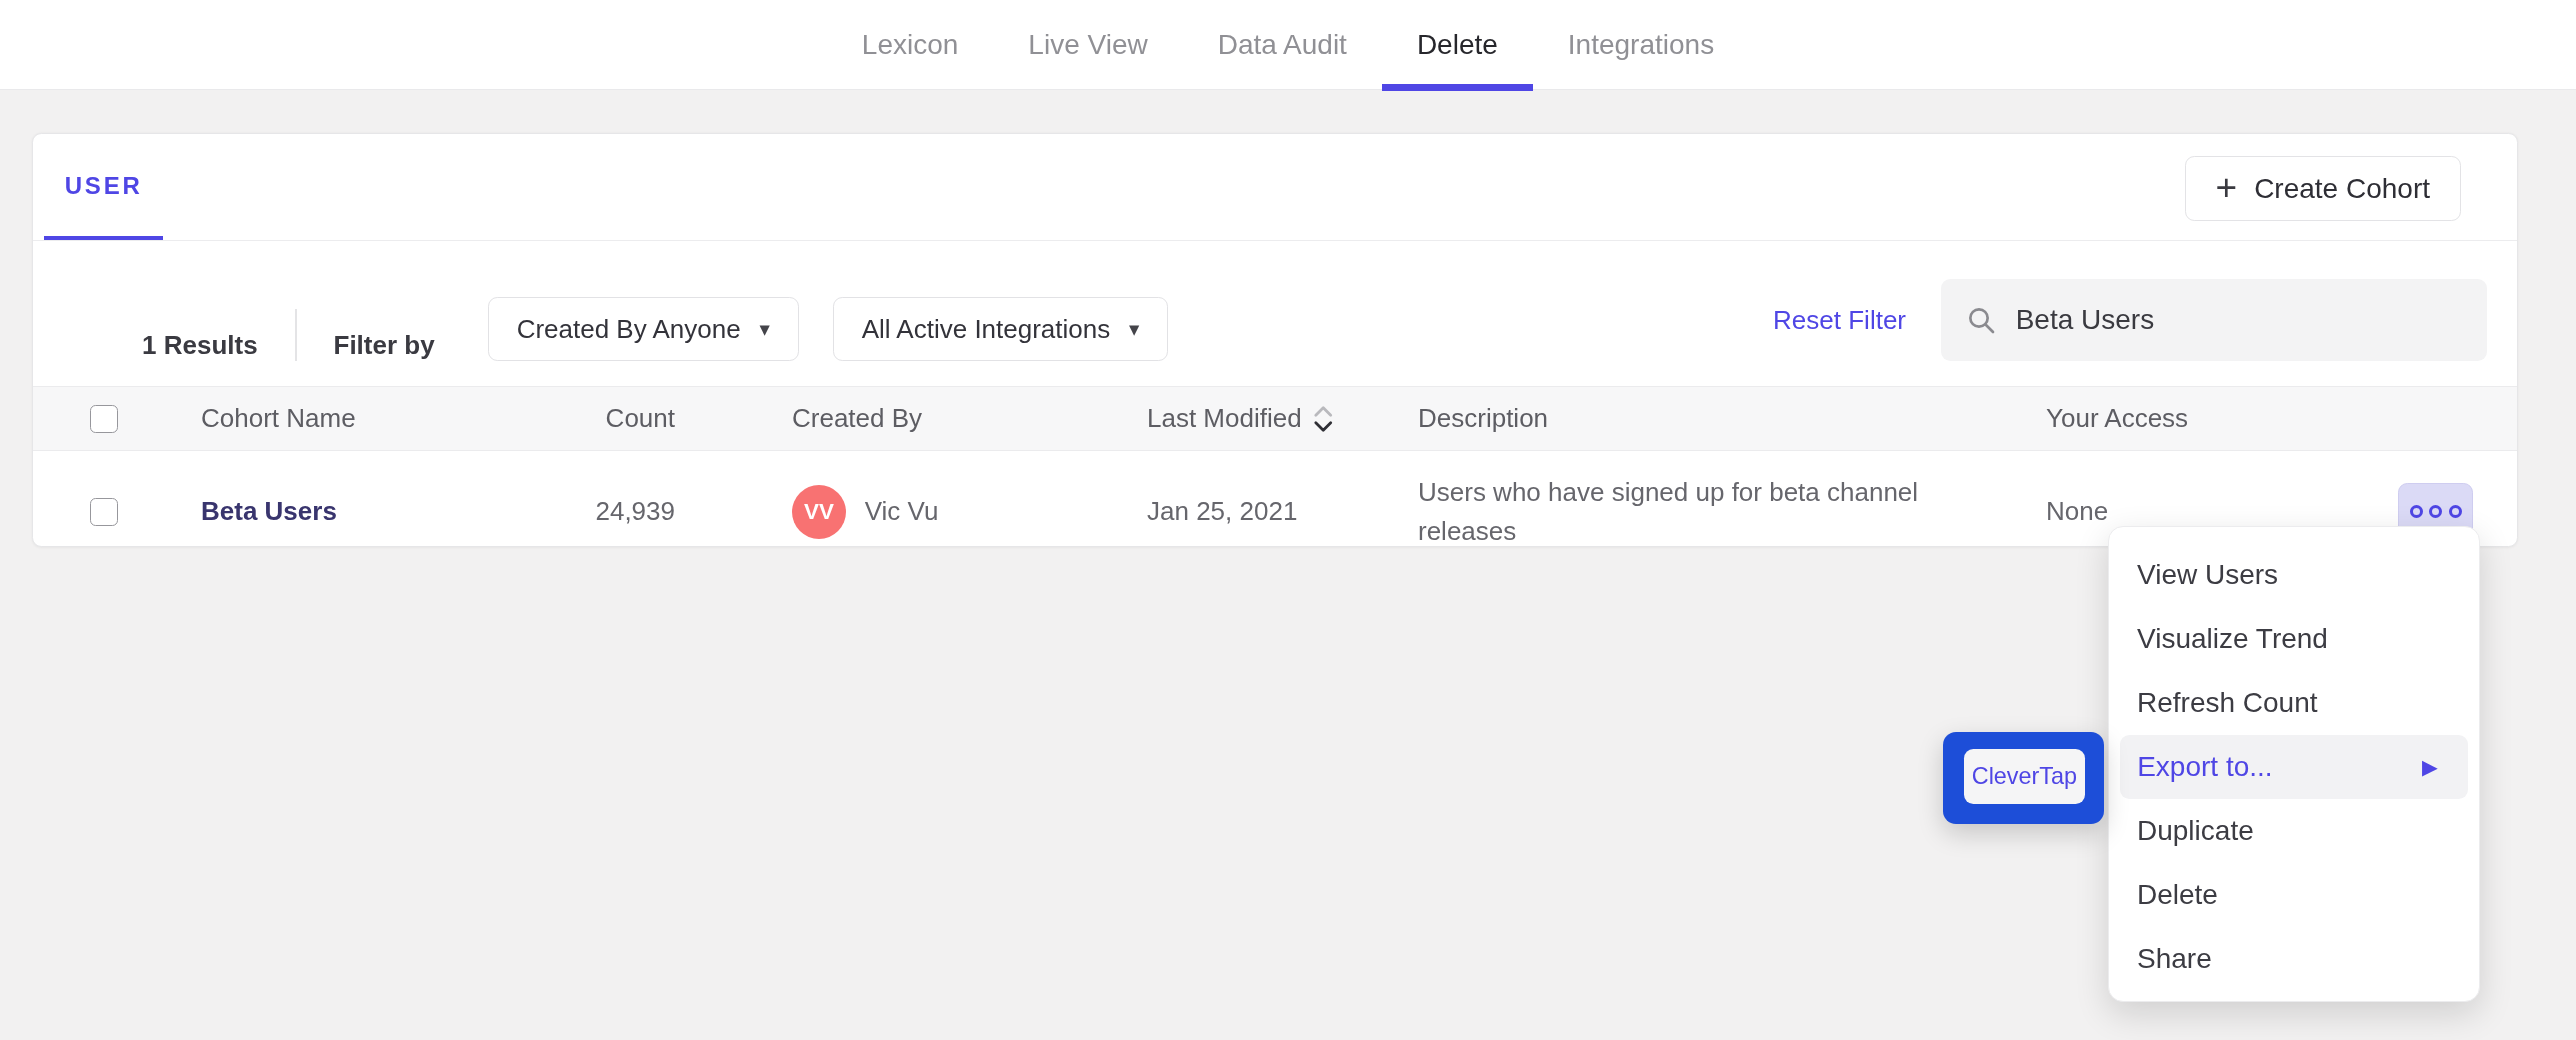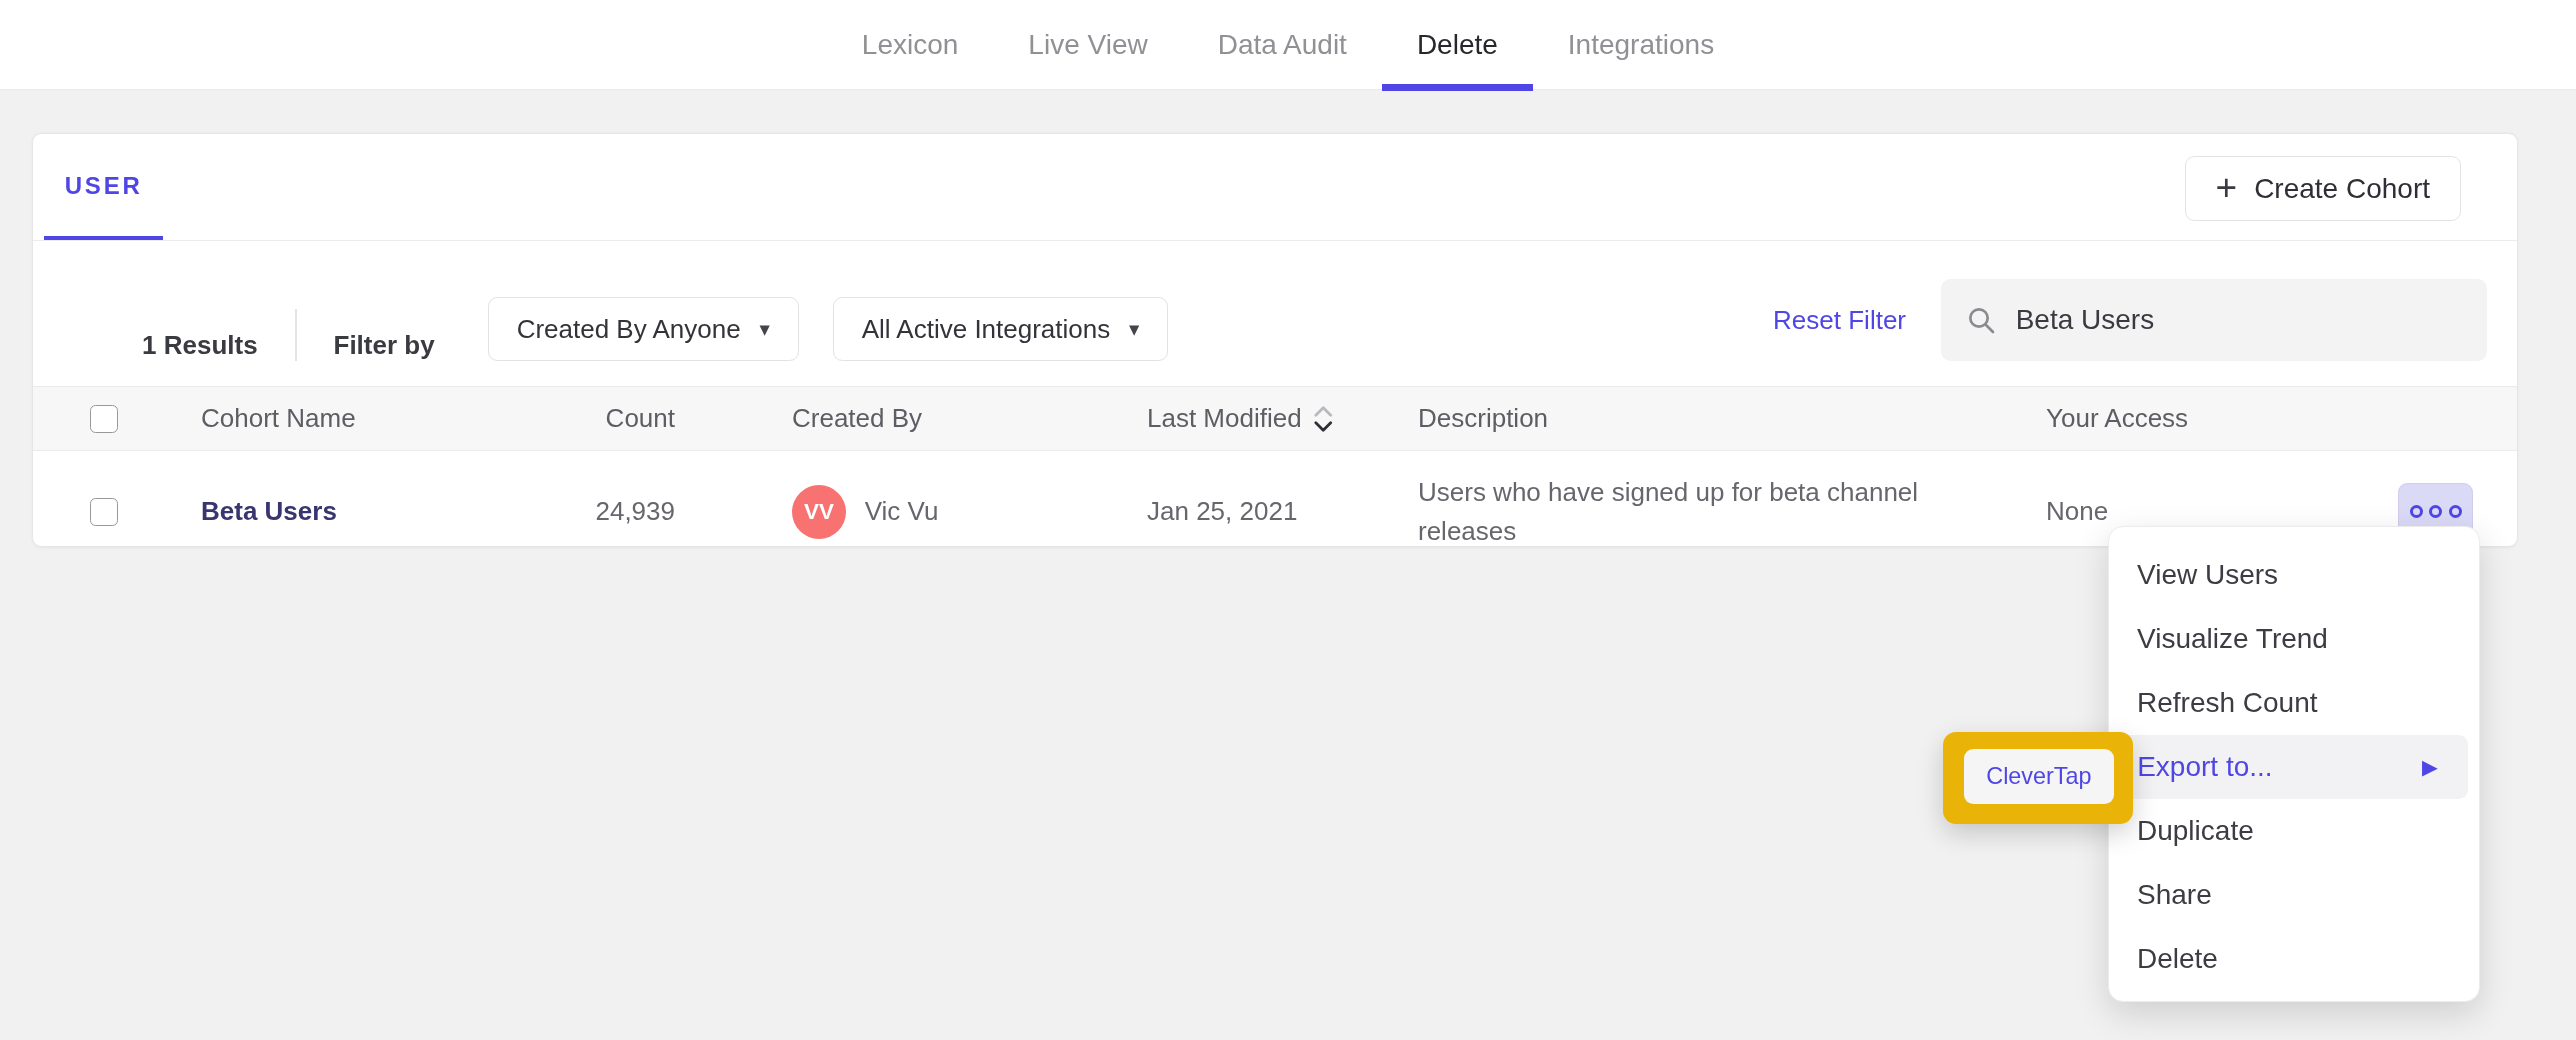--- a/index.html
+++ b/index.html
@@ -118,22 +118,22 @@
     font-size:28px; color:#3c3c43; cursor:pointer;
   }
   .menu-item.highlight {
     margin:0 11.2px; padding:0 17px; background:#f2f2f4; border-radius:9.3px;
     color:#4f46e5;
   }
   .submenu-arrow { margin-left:auto; font-size:20.5px; color:#4f46e5; padding-right:13px; }
 
   
   .submenu {
-    position:absolute; left:1943px; top:732px; width:190px; height:92px;
-    background:#eab308; border-radius:13px; box-shadow:0 9.3px 26px rgba(0,0,0,0.18);
+    position:absolute; left:1943px; top:732px; width:161px; height:92px;
+    background:#1d4ed8; border-radius:13px; box-shadow:0 9.3px 26px rgba(0,0,0,0.18);
     padding:17px 18.7px 20.5px 20.5px; z-index:21;
   }
   .submenu-item {
     width:100%; height:100%; background:#f5f5f6; border-radius:9.3px;
     display:flex; align-items:center; justify-content:center;
     font-size:23.4px; color:#4f46e5; cursor:pointer;
   }
 </style>
 </head>
 <body>
@@ -232,20 +232,20 @@
 
 <div class="context-menu">
   <div class="menu-item">View Users</div>
   <div class="menu-item">Visualize Trend</div>
   <div class="menu-item">Refresh Count</div>
   <div class="menu-item highlight">
     <span>Export to...</span>
     <span class="submenu-arrow">▶</span>
   </div>
   <div class="menu-item">Duplicate</div>
+  <div class="menu-item">Delete</div>
   <div class="menu-item">Share</div>
-  <div class="menu-item">Delete</div>
 </div>
 
 <div class="submenu">
   <div class="submenu-item">CleverTap</div>
 </div>
 
 
 </body></html>

